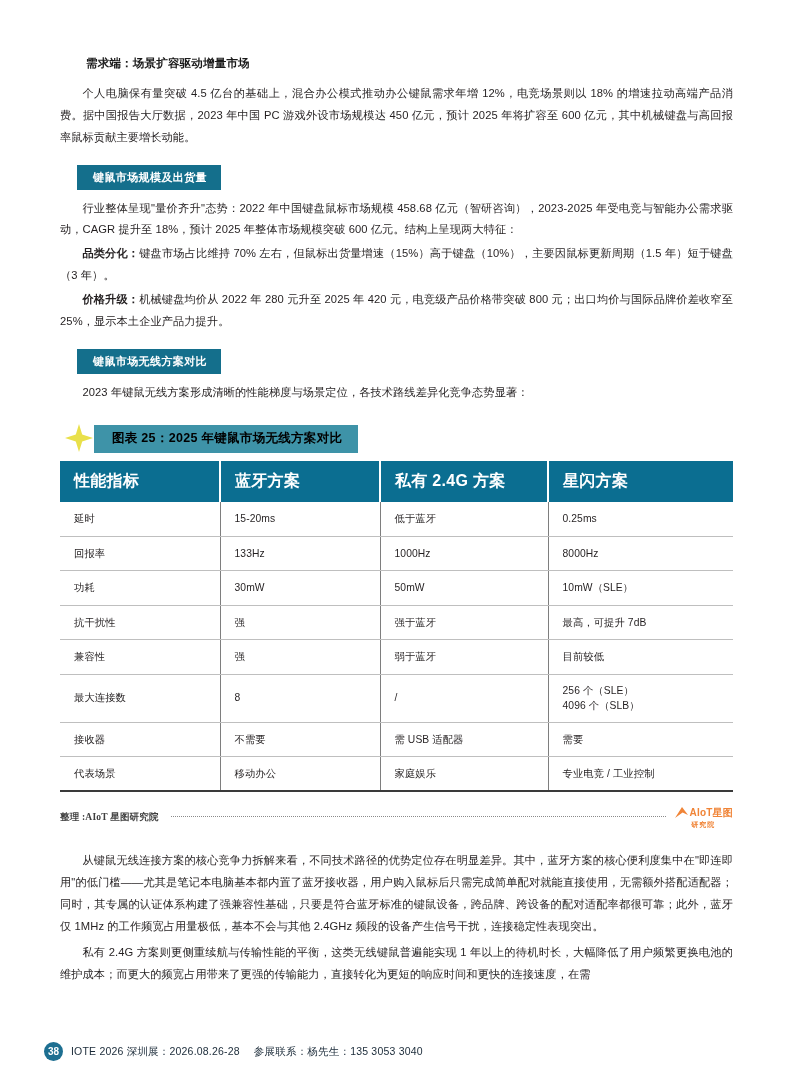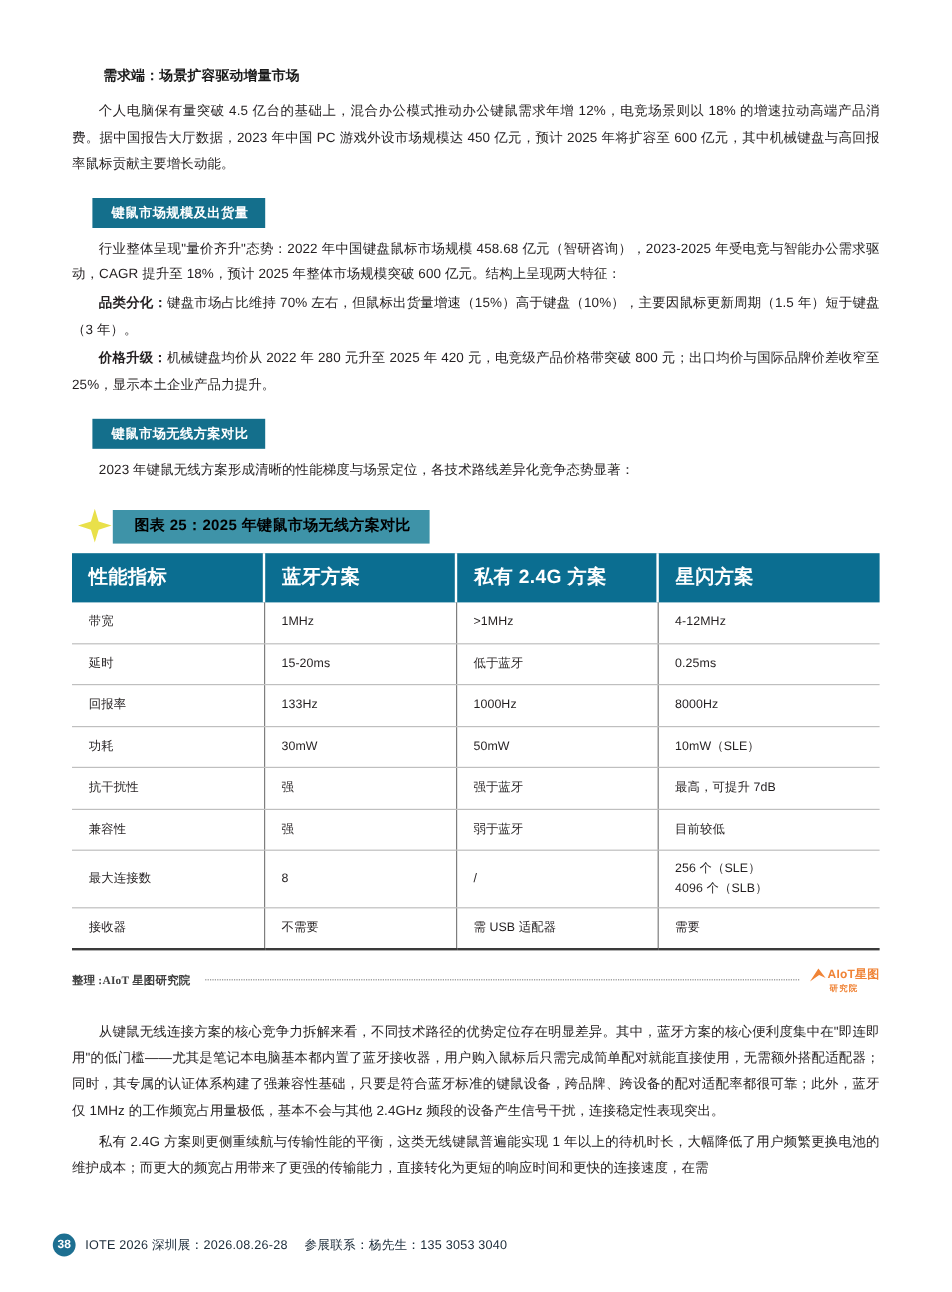--- a/index.html
+++ b/index.html
@@ -165,21 +165,21 @@
     font-weight: bold;
     color: #f08437;
     letter-spacing: 1px;
     margin-top: 2px;
   }
 
   
   .pfooter {
     position: absolute;
     left: 44px;
-    bottom: 30px;
+    bottom: 16px;
     display: flex;
     align-items: center;
     gap: 8px;
   }
   .pnum {
     width: 19px;
     height: 19px;
     border-radius: 50%;
     background: #1d6f91;
     color: #ffffff;
@@ -236,26 +236,20 @@
       <thead>
         <tr>
           <th>性能指标</th>
           <th>蓝牙方案</th>
           <th>私有 2.4G 方案</th>
           <th>星闪方案</th>
         </tr>
       </thead>
       <tbody>
           <tr>
-            <td>带宽</td>
-            <td>1MHz</td>
-            <td>&gt;1MHz</td>
-            <td>4-12MHz</td>
-          </tr>
-          <tr>
             <td>延时</td>
             <td>15-20ms</td>
             <td>低于蓝牙</td>
             <td>0.25ms</td>
           </tr>
           <tr>
             <td>回报率</td>
             <td>133Hz</td>
             <td>1000Hz</td>
             <td>8000Hz</td>
@@ -282,20 +276,26 @@
             <td>最大连接数</td>
             <td>8</td>
             <td>/</td>
             <td class="tall">256 个（SLE）<br>4096 个（SLB）</td>
           </tr>
           <tr>
             <td>接收器</td>
             <td>不需要</td>
             <td>需 USB 适配器</td>
             <td>需要</td>
+          </tr>
+          <tr>
+            <td>代表场景</td>
+            <td>移动办公</td>
+            <td>家庭娱乐</td>
+            <td>专业电竞 / 工业控制</td>
           </tr>
         </tbody>
     </table>
 
     <div class="src-row">
       <span class="src-label">整理 :AIoT 星图研究院</span>
       <span class="src-dots"></span>
       <span class="src-logo">
         <span class="src-logo-top">
           <svg width="15" height="13" viewBox="0 0 15 13">

